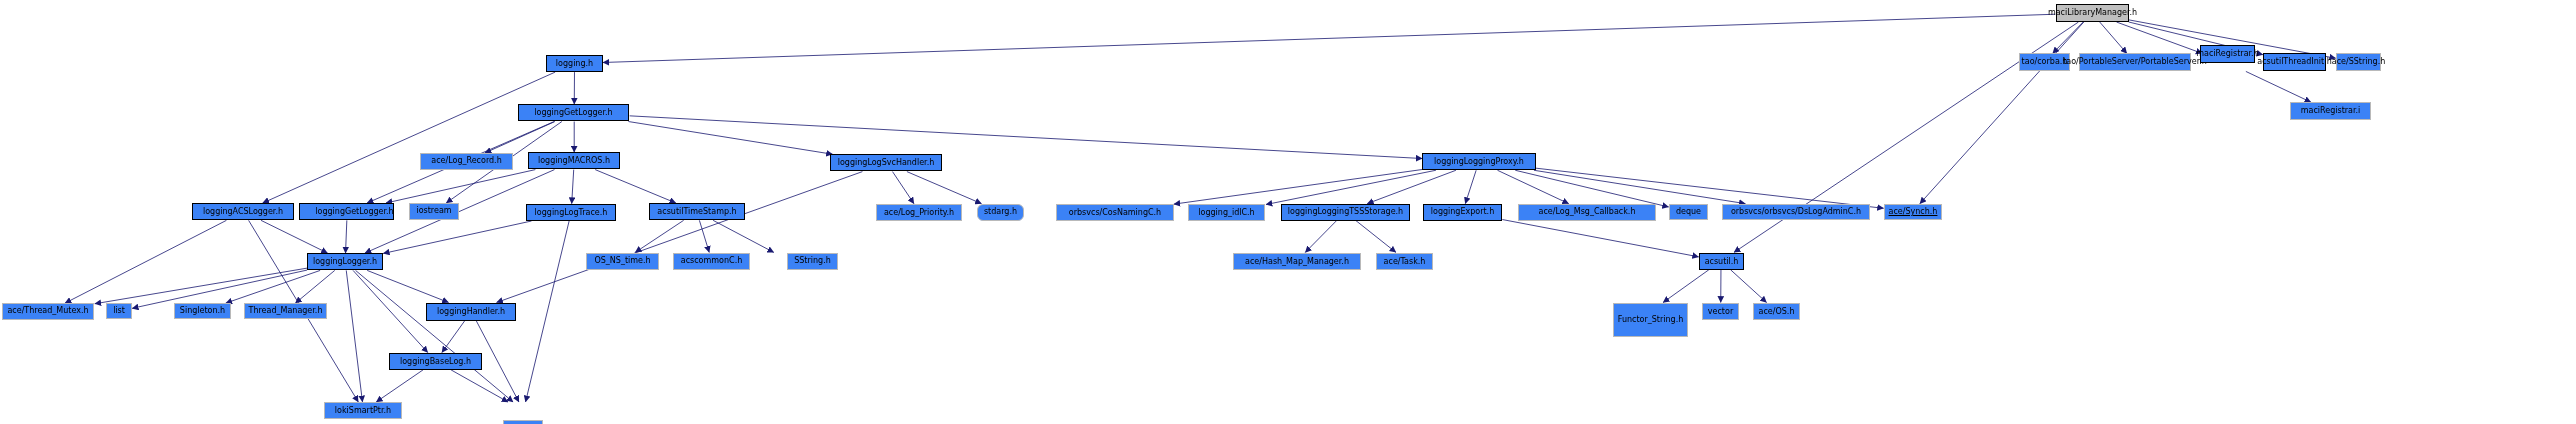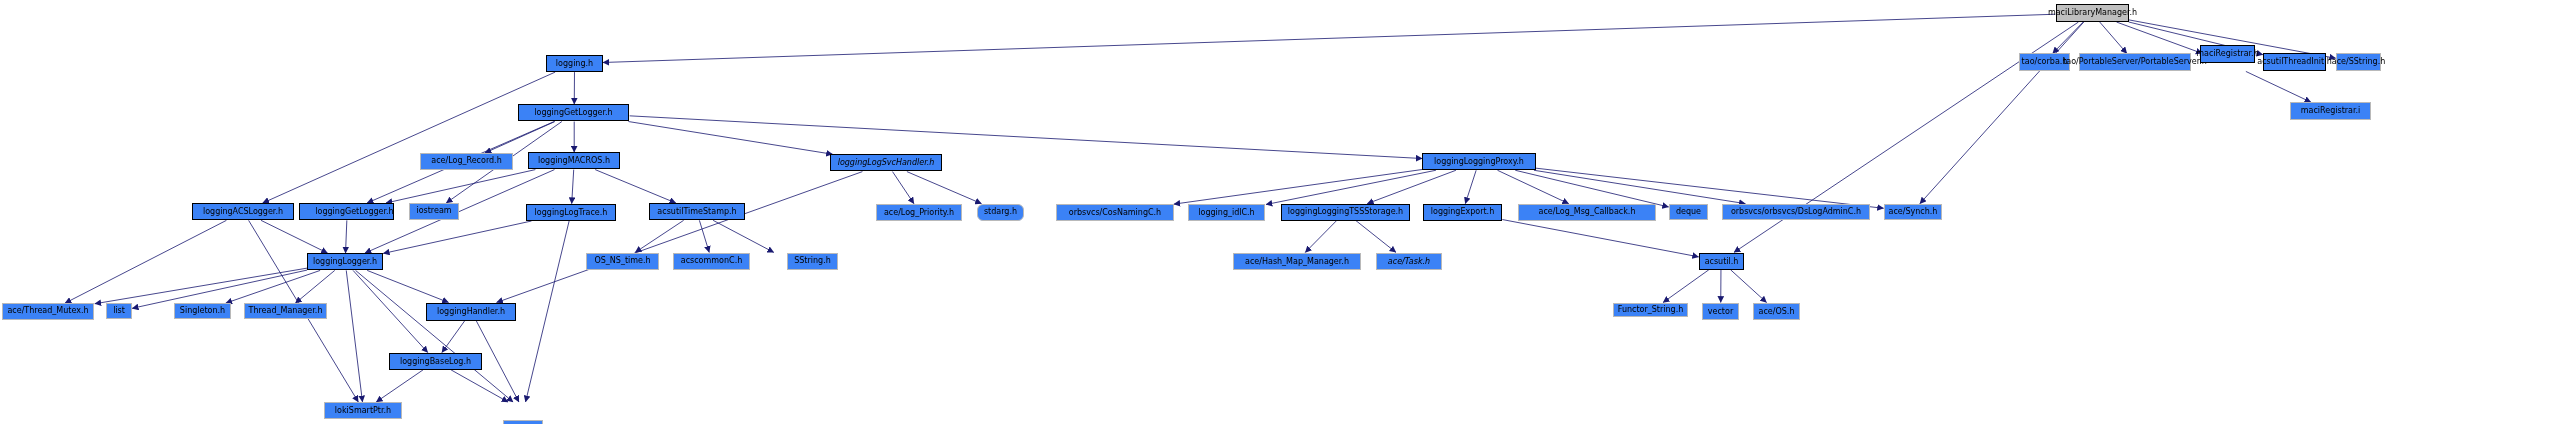--- a/index.html
+++ b/index.html
@@ -112,50 +112,50 @@
       <div class="node internal" style="left: 546px; top: 55px; width: 57px; height: 17.4px;">logging.h</div>
       <div class="node external" style="left: 2019px; top: 53px; width: 51px; height: 18px; text-align: center;">tao/corba.h</div>
       <div class="node external" style="left: 2079px; top: 53px; width: 112px; height: 18px;">tao/PortableServer/PortableServer.h</div>
       <div class="node internal" style="left: 2200px; top: 45px; width: 55px; height: 18px;">maciRegistrar.h</div>
       <div class="node internal" style="left: 2263px; top: 53px; width: 63px; height: 18px;">acsutilThreadInit.h</div>
       <div class="node external" style="left: 2336px; top: 53px; width: 45px; height: 18px;">ace/SString.h</div>
       <div class="node external" style="left: 2290px; top: 102px; width: 81px; height: 18px;">maciRegistrar.i</div>
       <div class="node internal" style="left: 518px; top: 104px; width: 111px; height: 17.4px;">loggingGetLogger.h</div>
       <div class="node external" style="left: 420px; top: 153px; width: 93px; height: 16.7px;">ace/Log_Record.h</div>
       <div class="node internal" style="left: 528px; top: 152px; width: 92px; height: 17.4px;">loggingMACROS.h</div>
-      <div class="node internal" style="left: 830px; top: 154px; width: 112px; height: 17.4px; font-style: italic;">loggingLogSvcHandler.h</div>
+      <div class="node internal" style="left: 830px; top: 154px; width: 112px; height: 17.4px;">loggingLogSvcHandler.h</div>
       <div class="node internal" style="left: 1422px; top: 153px; width: 114px; height: 17.4px;">loggingLoggingProxy.h</div>
       <div class="node internal" style="left: 192px; top: 203px; width: 102px; height: 17.4px;">loggingACSLogger.h</div>
       <div class="node internal" style="left: 299px; top: 203px; width: 95px; height: 17.4px; padding-left: 16px;">loggingGetLogger.h</div>
       <div class="node external" style="left: 409px; top: 203px; width: 50px; height: 16.7px;">iostream</div>
       <div class="node internal" style="left: 526px; top: 204px; width: 90px; height: 17.4px;">loggingLogTrace.h</div>
       <div class="node internal" style="left: 649px; top: 203px; width: 96px; height: 17.4px;">acsutilTimeStamp.h</div>
       <div class="node external" style="left: 876px; top: 204px; width: 86px; height: 17.4px;">ace/Log_Priority.h</div>
       <div class="node external" style="left: 977px; top: 204px; width: 47px; height: 16.7px; border-radius: 6px;">stdarg.h</div>
       <div class="node external" style="left: 1056px; top: 204px; width: 118px; height: 17.4px;">orbsvcs/CosNamingC.h</div>
       <div class="node external" style="left: 1188px; top: 204px; width: 77px; height: 17.4px;">logging_idlC.h</div>
       <div class="node internal" style="left: 1281px; top: 204px; width: 129px; height: 16.7px;">loggingLoggingTSSStorage.h</div>
       <div class="node internal" style="left: 1423px; top: 204px; width: 79px; height: 16.7px;">loggingExport.h</div>
       <div class="node external" style="left: 1518px; top: 204px; width: 138px; height: 16.7px;">ace/Log_Msg_Callback.h</div>
       <div class="node external" style="left: 1669px; top: 204px; width: 39px; height: 16px;">deque</div>
       <div class="node external" style="left: 1722px; top: 204px; width: 148px; height: 16px;">orbsvcs/orbsvcs/DsLogAdminC.h</div>
-      <div class="node external" style="left: 1884px; top: 204px; width: 58px; height: 16px;">ace/Synch.h</div>
+      <div class="node external" style="left: 1884px; top: 204px; width: 58px; height: 16px; text-decoration: underline;">ace/Synch.h</div>
       <div class="node internal" style="left: 307px; top: 253px; width: 76px; height: 17.4px;">loggingLogger.h</div>
       <div class="node external" style="left: 586px; top: 253px; width: 73px; height: 16.7px; text-align: center;">OS_NS_time.h</div>
       <div class="node external" style="left: 673px; top: 253px; width: 77px; height: 16.7px;">acscommonC.h</div>
       <div class="node external" style="left: 764px; top: 253px; width: 51px; height: 16.7px; margin-left: 23px;">SString.h</div>
       <div class="node external" style="left: 1233px; top: 253px; width: 128px; height: 17.4px;">ace/Hash_Map_Manager.h</div>
-      <div class="node external" style="left: 1376px; top: 253px; width: 66px; height: 17.4px; font-style: italic;">ace/Task.h</div>
+      <div class="node external" style="left: 1376px; top: 253px; width: 57px; height: 17.4px;">ace/Task.h</div>
       <div class="node internal" style="left: 1699px; top: 253px; width: 45px; height: 17.4px;">acsutil.h</div>
       <div class="node external" style="left: 2px; top: 303px; width: 92px; height: 16.7px;">ace/Thread_Mutex.h</div>
       <div class="node external" style="left: 106px; top: 303px; width: 26px; height: 16px;">list</div>
       <div class="node external" style="left: 174px; top: 303px; width: 57px; height: 16px;">Singleton.h</div>
       <div class="node external" style="left: 244px; top: 303px; width: 83px; height: 16px;">Thread_Manager.h</div>
       <div class="node internal" style="left: 426px; top: 303px; width: 90px; height: 18px;">loggingHandler.h</div>
-      <div class="node external" style="left: 1613px; top: 303px; width: 75px; height: 14px;">Functor_String.h</div>
+      <div class="node external" style="left: 1613px; top: 303px; width: 75px; height: 34px;">Functor_String.h</div>
       <div class="node external" style="left: 1702px; top: 303px; width: 37px; height: 17.4px;">vector</div>
       <div class="node external" style="left: 1753px; top: 303px; width: 47px; height: 17.4px;">ace/OS.h</div>
       <div class="node internal" style="left: 389px; top: 353px; width: 93px; height: 17.4px;">loggingBaseLog.h</div>
       <div class="node external" style="left: 324px; top: 402px; width: 78px; height: 17.4px;">lokiSmartPtr.h</div>
       <div class="node external" style="left: 503px; top: 420px; width: 40px; height: 17.4px;">string</div>
     </div>
 </div>
 
 
 </body></html>

